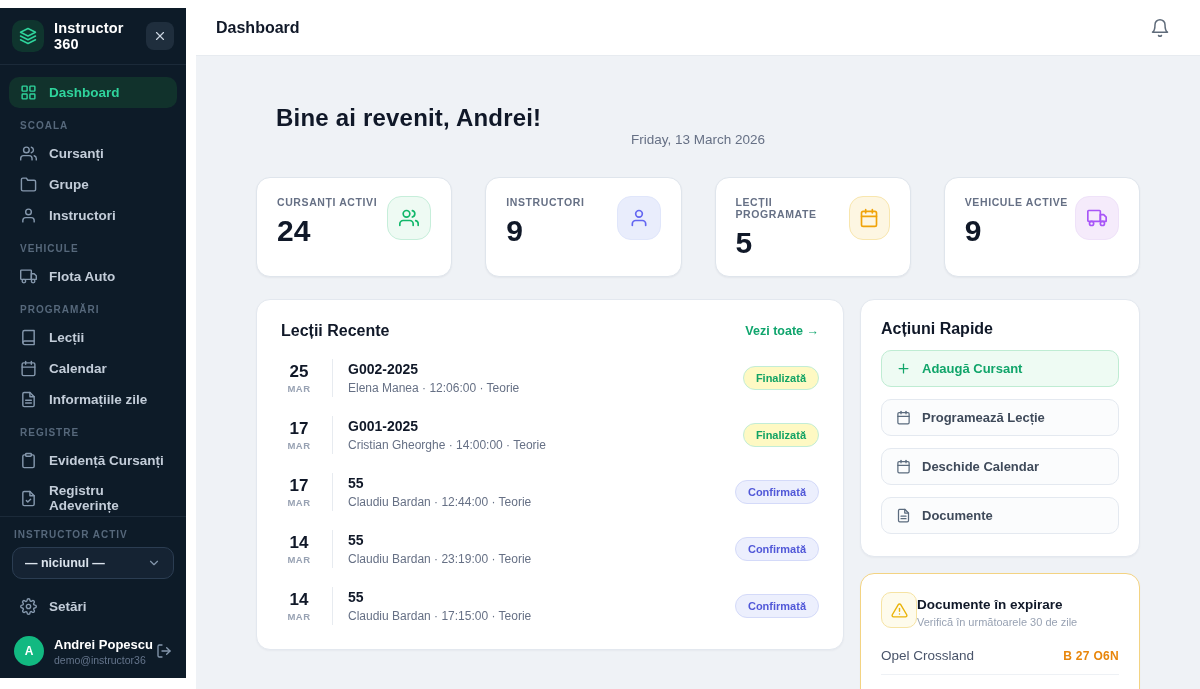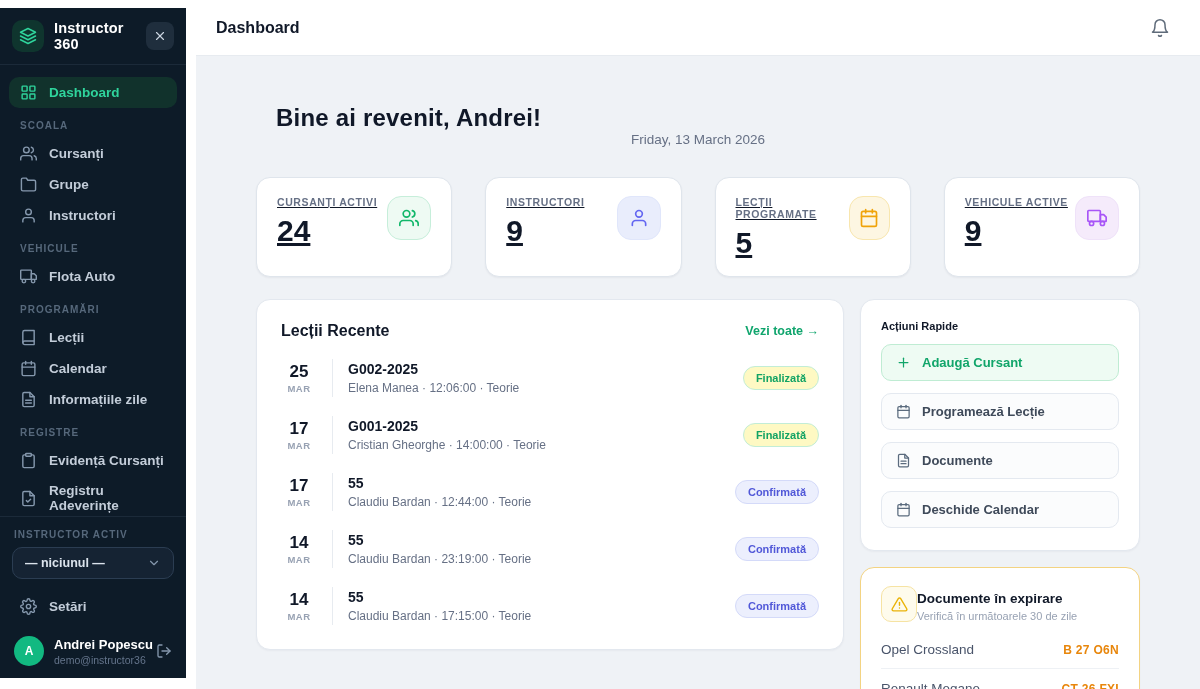--- a/index.html
+++ b/index.html
@@ -74,21 +74,21 @@
     display:flex; align-items:center; padding:0 30px 0 20px; flex-shrink:0;
   }
   .topbar-title { font-size:16px; font-weight:bold; color:#101828; }
   .bell { margin-left:auto; color:#5f6b7a; cursor:pointer; display:grid; place-items:center; }
   .bell .ic { width:20px; height:20px; stroke-width:1.8; }
   .content { flex:1; background:#eff2f6; padding:48px 60px 0; overflow:hidden; }
 
   .greeting { font-size:24px; font-weight:bold; color:#101828; letter-spacing:.2px;margin-left:20px; }
   .date-line { margin-top:0; font-size:13.5px; color:#667085;text-align:center; }
 
-  .stats { margin-top:30px; display:grid; grid-template-columns:repeat(4,1fr); gap:33px;text-decoration:underline; }
+  .stats { margin-top:30px; display:grid; grid-template-columns:repeat(4,1fr); gap:33px; }
   .stat-card {
     background:#fff; border:1px solid #dfe5ec; border-radius:14px;
     padding:18px 20px 16px; display:flex; justify-content:space-between; align-items:flex-start;
     box-shadow:0 1px 2px rgba(16,24,40,.05);
   }
   .stat-label { font-size:10.5px; font-weight:bold; letter-spacing:.6px; color:#667085; text-transform:uppercase; }
   .stat-value { font-size:30px; font-weight:bold; color:#101828; margin-top:6px; }
   .icon-box { width:44px; height:44px; border-radius:14px; display:grid; place-items:center; border:1px solid transparent; }
   .icon-box .ic { width:20px; height:20px; }
   .icon-box[data-tone="green"]  { background:#eefaf3; border-color:#c6eeda; color:#12b76a; }
@@ -494,45 +494,45 @@
           <span class="lesson-info">
             <span class="lesson-title" style="display:block">55</span>
             <span class="lesson-sub" style="display:block">Claudiu Bardan · 17:15:00 · Teorie</span>
           </span>
           <span class="badge" data-variant="info">Confirmată</span>
         </div>
       </section>
 
       <div class="right-col">
         <section class="panel actions-panel">
-          <div class="panel-title" style="font-size:11px;">Acțiuni Rapide</div>
+          <div class="panel-title" style="font-size:16px;">Acțiuni Rapide</div>
 
           <button class="action-btn" data-variant="primary">
             <svg class="ic">
                 <use href="#i-plus"></use>
               </svg>
             <span>Adaugă Cursant</span>
           </button>
           <button class="action-btn" data-variant="default">
             <svg class="ic">
                 <use href="#i-calendar"></use>
               </svg>
             <span>Programează Lecție</span>
           </button>
           <button class="action-btn" data-variant="default">
             <svg class="ic">
+                <use href="#i-calendar"></use>
+              </svg>
+            <span>Deschide Calendar</span>
+          </button>
+          <button class="action-btn" data-variant="default">
+            <svg class="ic">
                 <use href="#i-file"></use>
               </svg>
             <span>Documente</span>
-          </button>
-          <button class="action-btn" data-variant="default">
-            <svg class="ic">
-                <use href="#i-calendar"></use>
-              </svg>
-            <span>Deschide Calendar</span>
           </button>
         </section>
 
         <section class="panel expiring-panel">
           <div class="exp-head">
             <span class="warn-box">
               <svg class="ic">
                   <use href="#i-warn"></use>
                 </svg>
             </span>

